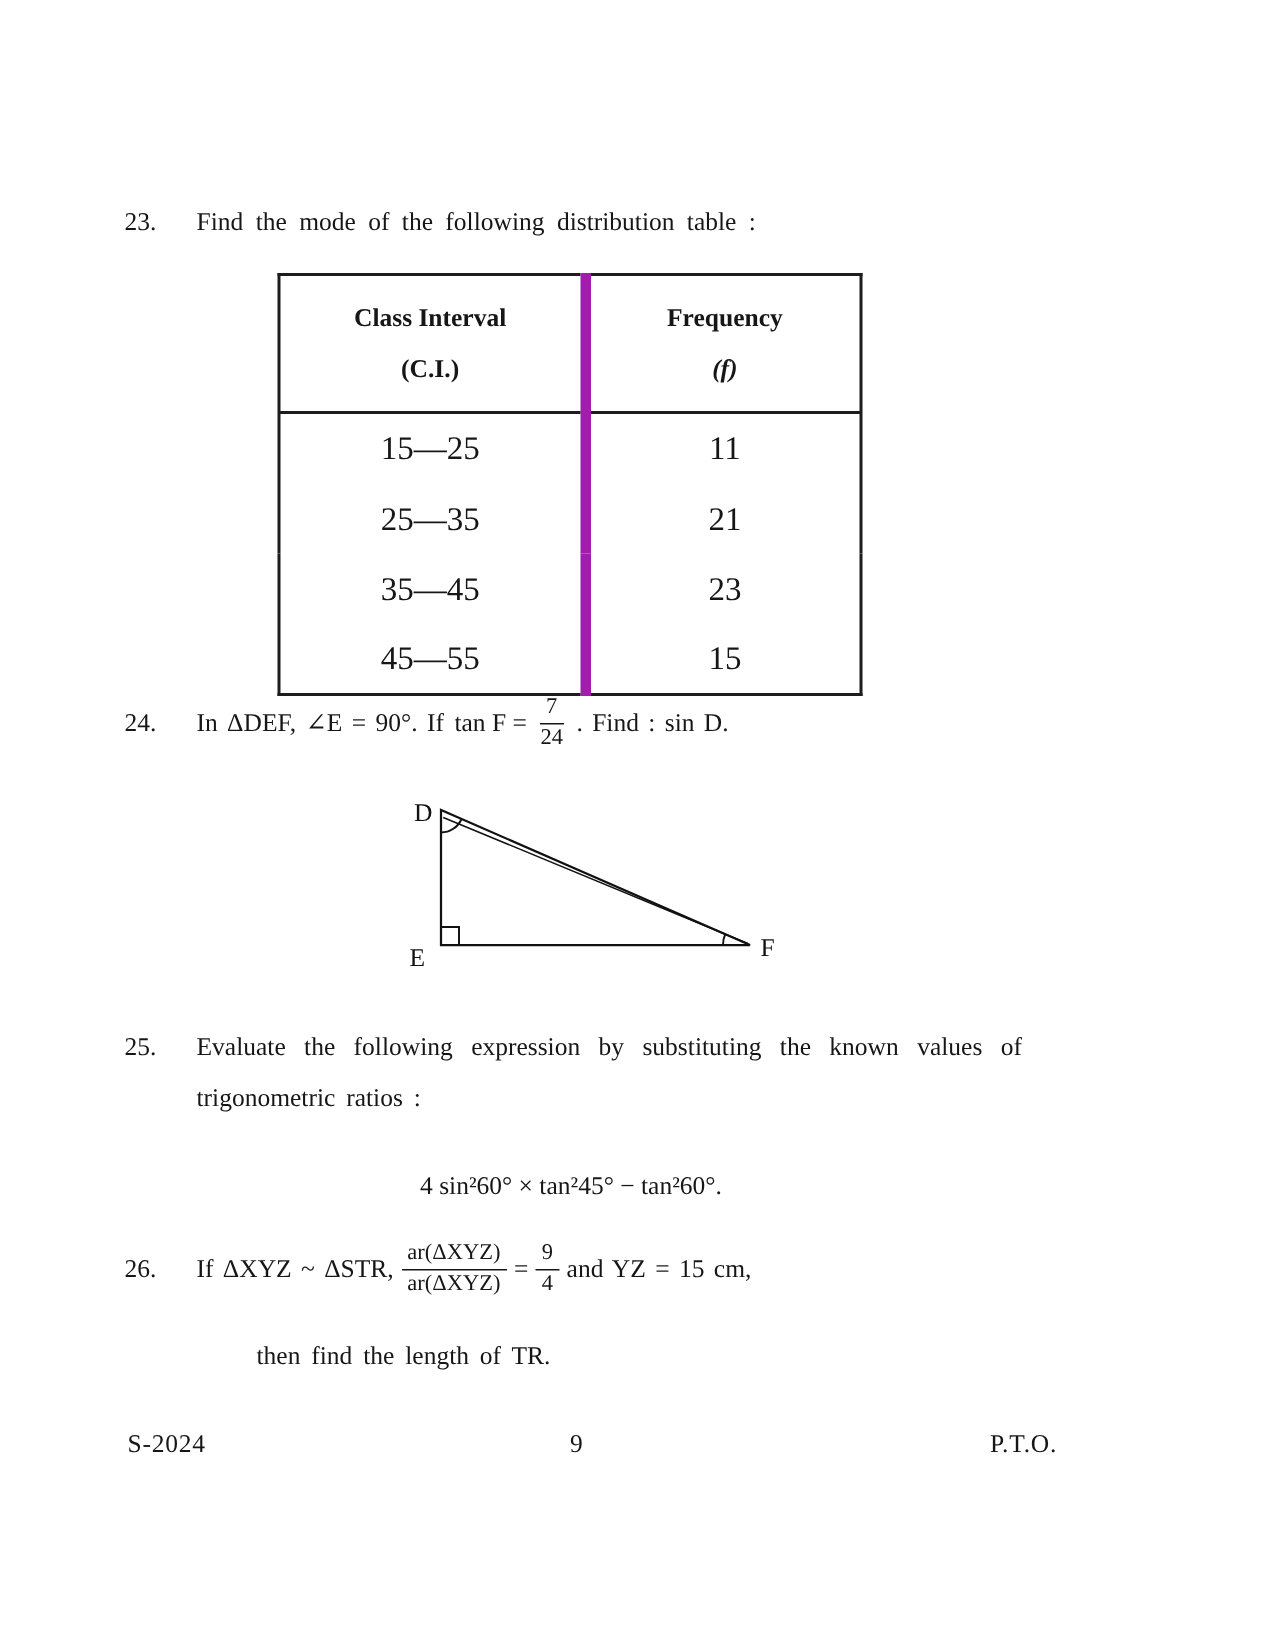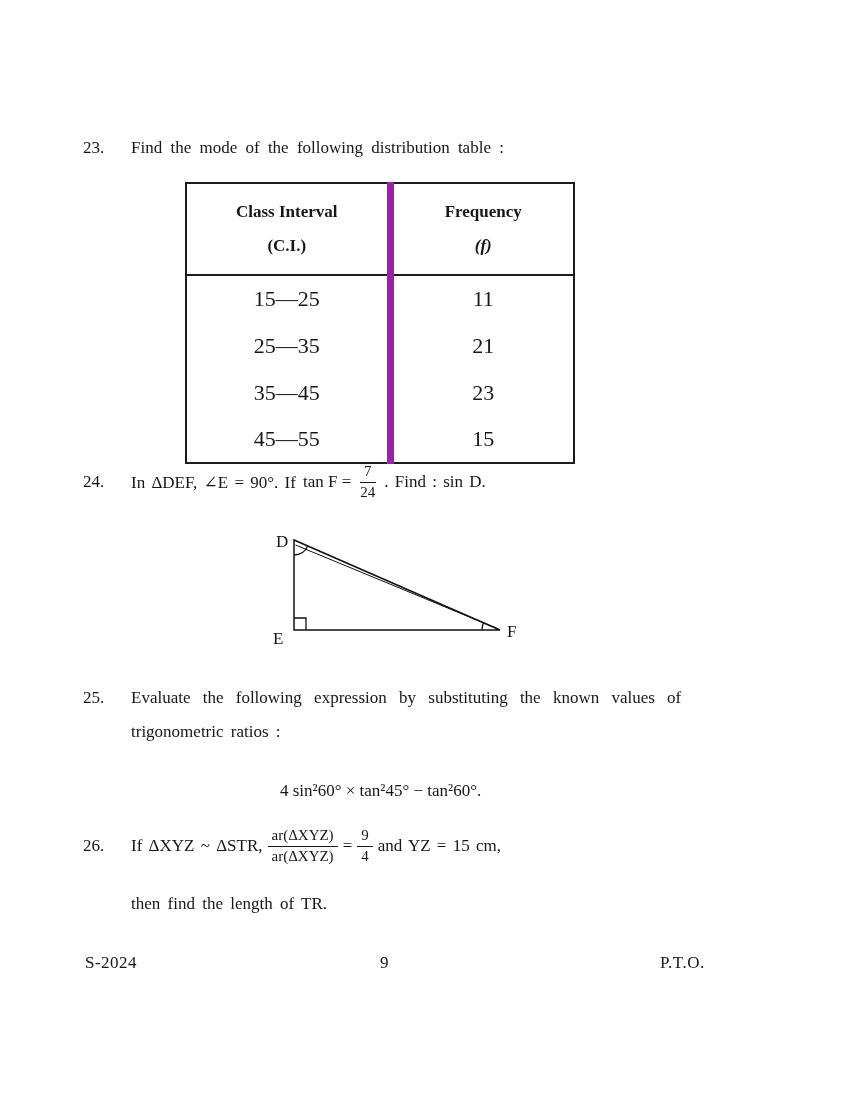--- a/index.html
+++ b/index.html
@@ -10,21 +10,21 @@
     overflow: hidden;
     font-family: "Liberation Serif", "DejaVu Serif", "DejaVu Sans", serif;
     color: #161616;
     font-size: 17px;
   }
   .abs { position: absolute; }
   .qrow { display: flex; align-items: center; }
   .qnum { flex: none; width: 48px; }
   .seg { white-space: nowrap; }
   .ws2 { word-spacing: 2px; }
-  .ws3 { word-spacing: 3px; }
+  .ws3 { word-spacing: 3px; margin-left: 40px; }
   .ws4 { word-spacing: 4px; }
   .ws8 { word-spacing: 8px; }
 
   
   table.dist {
     position: absolute; top: 182px; left: 185px;
     width: 388px; border-collapse: collapse; table-layout: fixed;
     border: 2px solid #1d1d1d;
   }
   table.dist th { border-bottom: 2px solid #1d1d1d; }

